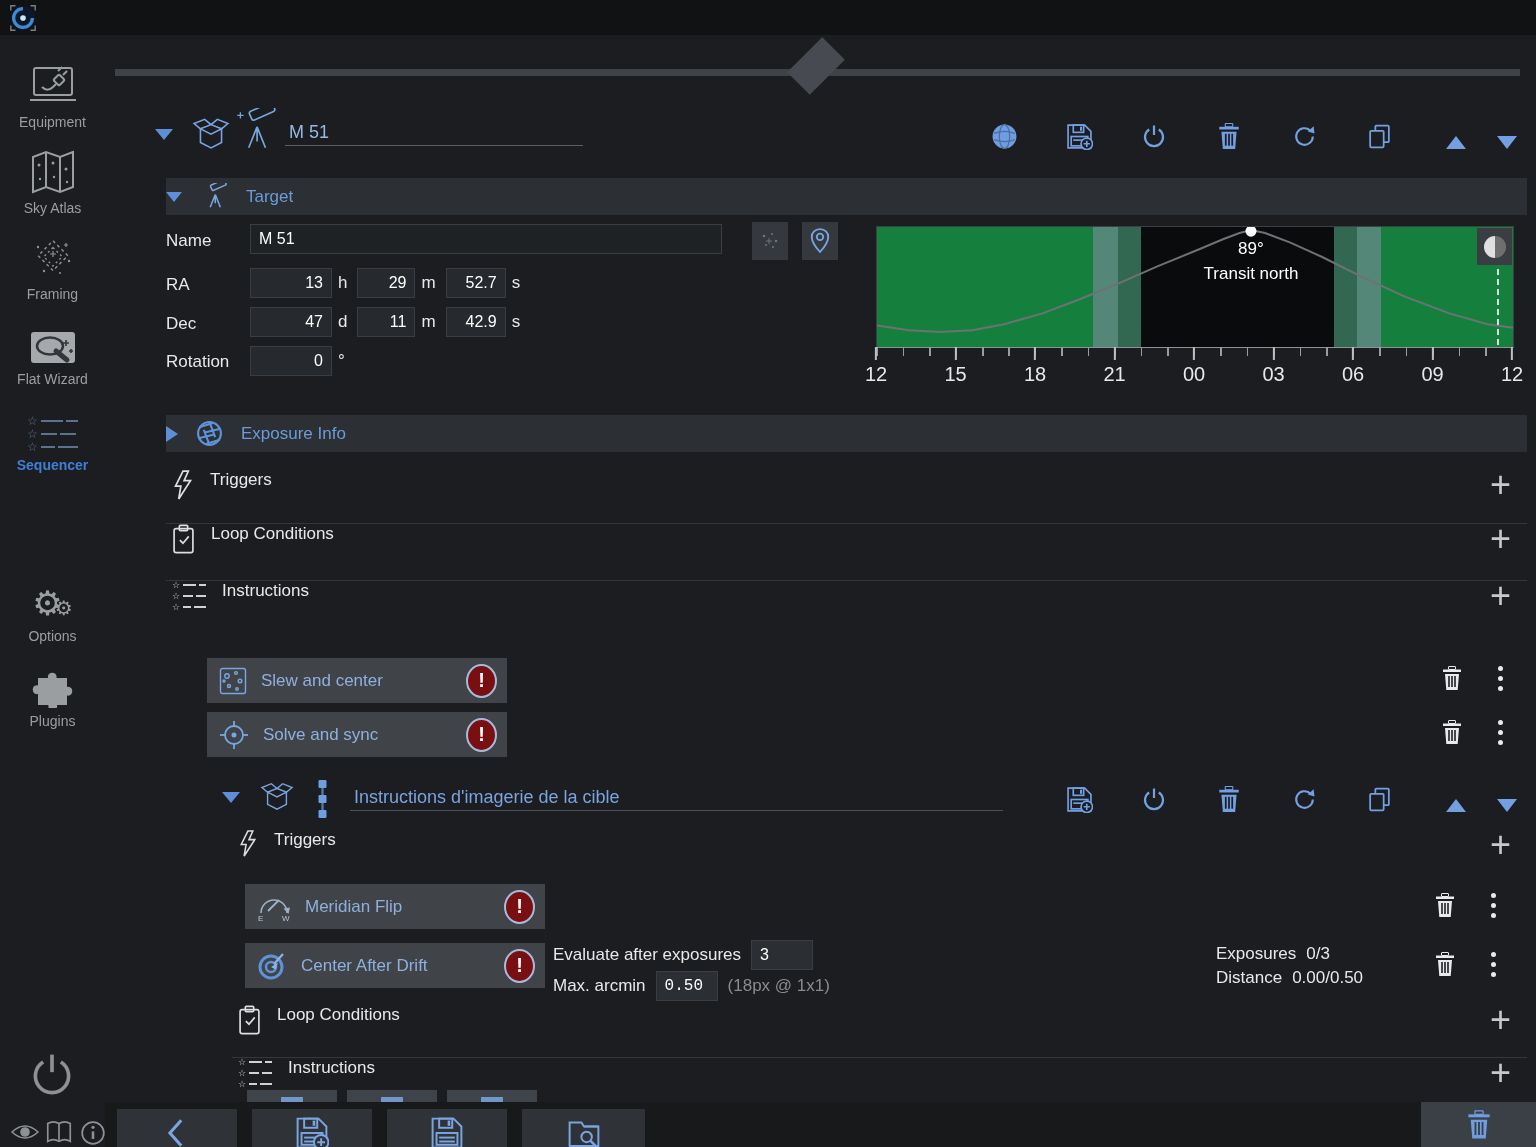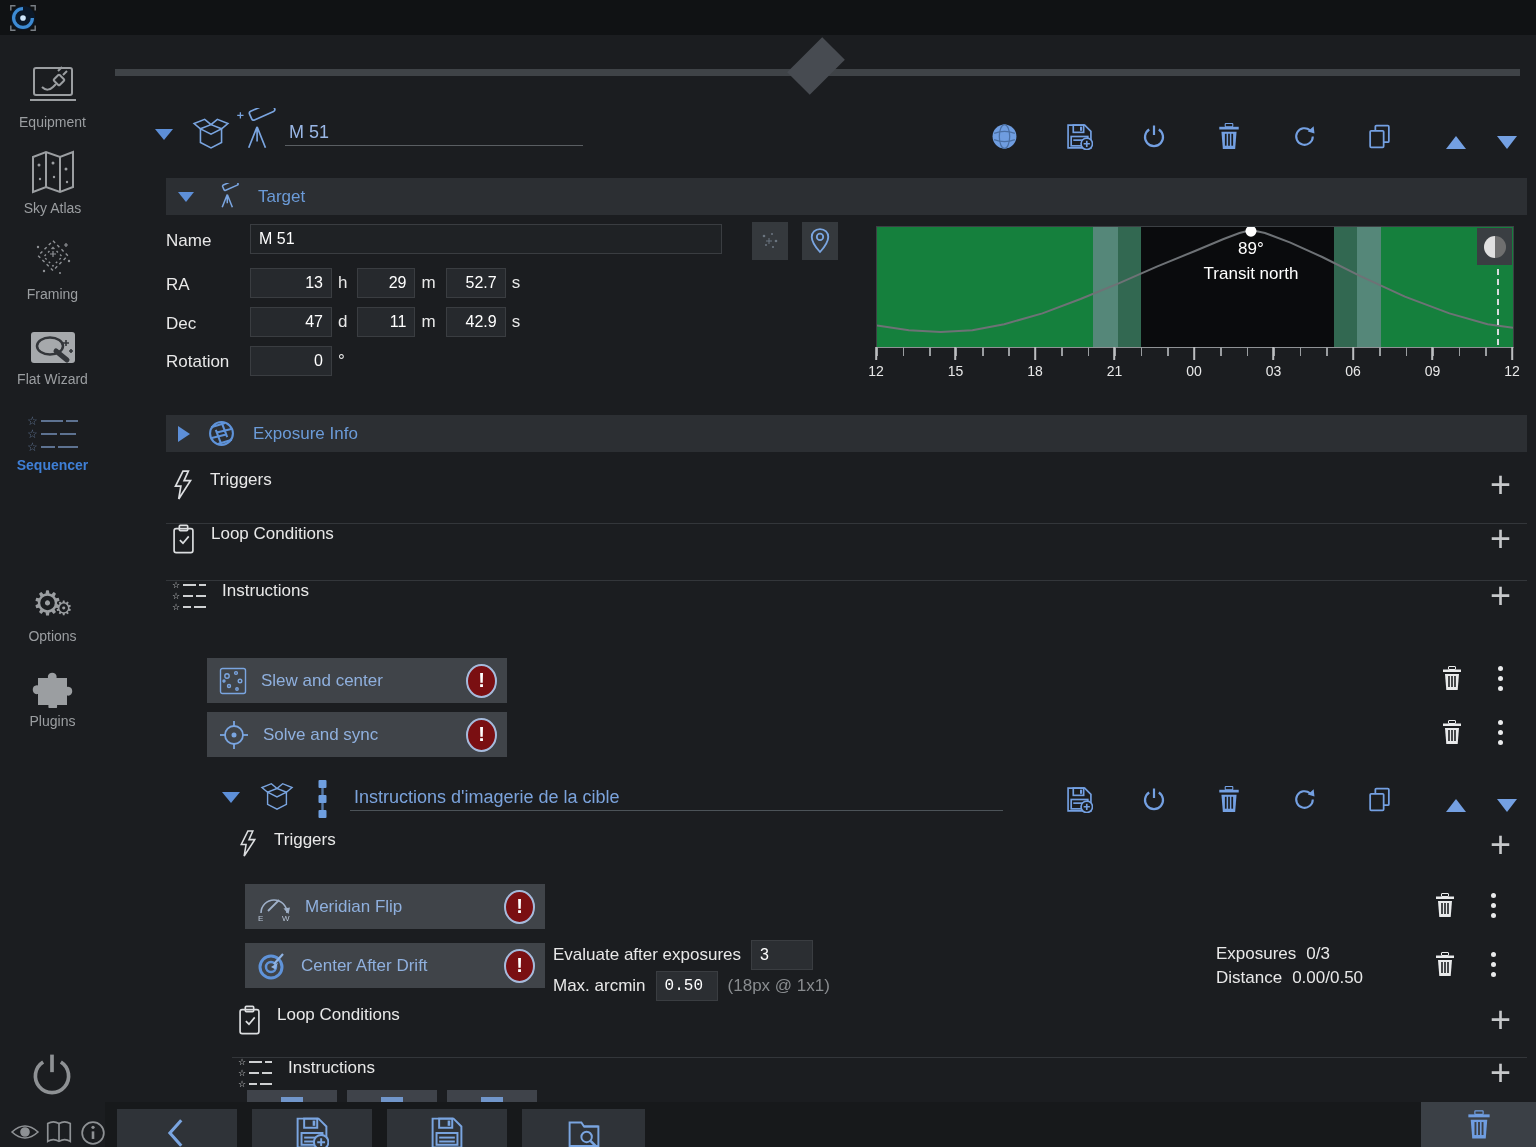--- a/index.html
+++ b/index.html
@@ -33,21 +33,21 @@
   .tri-right{width:0;height:0;border-top:8px solid transparent;border-bottom:8px solid transparent;border-left:12px solid #5d8fd8}
   .tri-up-s{width:0;height:0;border-left:10px solid transparent;border-right:10px solid transparent;border-bottom:13px solid #74a0e2}
   .tri-down-s{width:0;height:0;border-left:10px solid transparent;border-right:10px solid transparent;border-top:13px solid #74a0e2}
   .hbtn{position:absolute;width:32px;height:32px;display:flex;align-items:center;justify-content:center;color:#74a0e2;cursor:pointer}
   .plus{position:absolute;right:16px;font-size:36px;font-weight:100;color:#c6c8ca;cursor:pointer;line-height:30px}
   .vdots{display:flex;flex-direction:column;gap:5px;cursor:pointer}
   .vdots b{width:5px;height:5px;border-radius:50%;background:#e9eaeb}
   .err-badge{width:31px;height:34px;border-radius:50%;background:#7a0f12;border:2px solid #a6bbdc;
     color:#fff;display:flex;align-items:center;justify-content:center;font-weight:bold;font-size:20px;box-sizing:border-box}
   .panel-header{position:absolute;left:166px;width:1361px;height:37px;background:#2c2f33;
-    display:flex;align-items:center;gap:18px;padding-left:12px;box-sizing:border-box}
+    display:flex;align-items:center;gap:18px;box-sizing:border-box}
   .panel-header .hdr-label{font-size:17px;color:#6b9bd8}
   .section-row{position:absolute;left:166px;width:1361px;display:flex;align-items:flex-start;gap:16px;
     padding-left:6px;box-sizing:border-box;border-bottom:1px solid #33363a;font-size:17px;color:#e8e8e8}
   .section-row.noline{border-bottom:none}
   .instr-item{position:absolute;width:300px;height:45px;background:#404449;display:flex;align-items:center;
     gap:14px;padding-left:12px;box-sizing:border-box;cursor:pointer}
   .instr-item .ilabel{font-size:17px;color:#8fb0de;flex:1}
   .instr-item .err-badge{margin-right:10px}
   .numbox{background:#26292d;border:1px solid #3a3d41;color:#fff;font-size:16px;text-align:right;
     padding:3px 8px;height:22px;box-sizing:content-box;font-family:"Liberation Sans",sans-serif}
@@ -67,21 +67,21 @@
   .peak-label{position:absolute;left:58.8%;top:12px;transform:translateX(-50%);font-size:17px;color:#fff}
   .peak-annotation{position:absolute;left:58.8%;top:37px;transform:translateX(-50%);font-size:17px;color:#fff;white-space:nowrap}
   .now-line{position:absolute;top:22px;bottom:2px;border-left:2px dashed #d9dbdd}
   .moon-btn{position:absolute;right:1px;top:1px;width:35px;height:37px;background:#3a3e42;display:flex;align-items:center;justify-content:center;cursor:pointer}
   .moon{width:22px;height:22px;border-radius:50%;background:linear-gradient(90deg,#e0e0e0 0 50%,#6f6f6f 50% 100%)}
   .axis{position:absolute;height:46px}
   .minor-ticks{position:absolute;left:0;top:0;width:100%;height:9px;
     background:repeating-linear-gradient(to right,#9a9da0 0 1.5px,transparent 1.5px 26.5px)}
   .tick{position:absolute;top:0;transform:translateX(-50%);text-align:center}
   .tick i{display:block;width:2px;height:13px;background:#bcbec0;margin:0 auto}
-  .tick span{display:block;margin-top:3px;font-size:14px;color:#e8e8e8}
+  .tick span{display:block;margin-top:3px;font-size:20px;color:#e8e8e8}
   
   .footer-strip{position:absolute;left:105px;right:0;top:1102px;bottom:0;background:#17191b}
   .fbtn{position:absolute;top:1109px;width:120px;height:45px;background:#2f3338;display:flex;justify-content:center;padding-top:7px;box-sizing:border-box;cursor:pointer}
   .trash-zone{position:absolute;left:1421px;top:1102px;width:115px;height:45px;background:#3b4046;display:flex;justify-content:center;padding-top:8px;box-sizing:border-box;cursor:pointer}
   .stub{position:absolute;top:1090px;width:90px;height:16px;background:#3f434a;overflow:hidden;display:flex;justify-content:center}
   .stub i{display:block;width:22px;height:5px;margin-top:7px;background:#7aa5e0;opacity:.85}
 </style>
 </head>
 <body>
 

